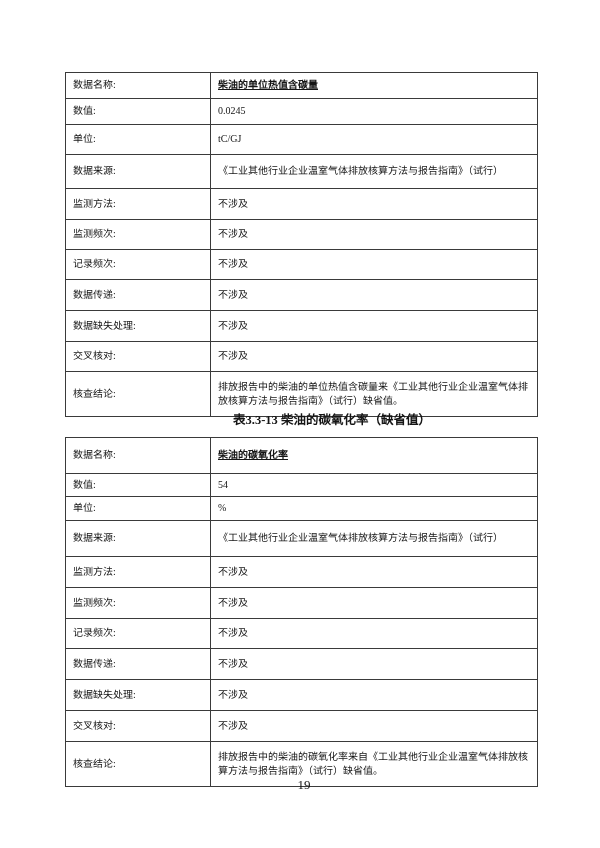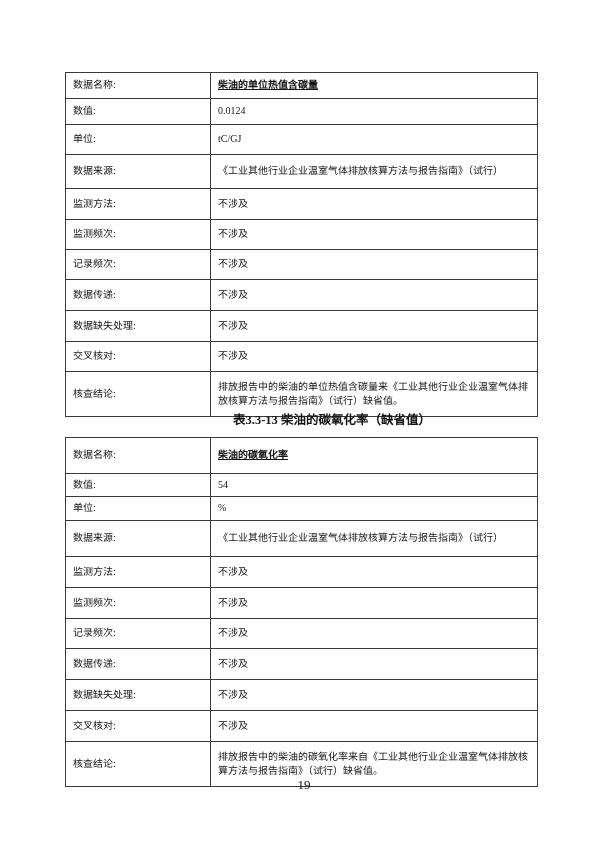--- a/index.html
+++ b/index.html
@@ -89,21 +89,21 @@
 <div class="page">
 
   <table class="kv-table t1">
     <tbody>
       <tr>
         <td class="label-cell">数据名称:</td>
         <td class="value-cell bold-value">柴油的单位热值含碳量</td>
       </tr>
       <tr>
         <td class="label-cell">数值:</td>
-        <td class="value-cell">0.0124</td>
+        <td class="value-cell">0.0245</td>
       </tr>
       <tr>
         <td class="label-cell">单位:</td>
         <td class="value-cell">tC/GJ</td>
       </tr>
       <tr>
         <td class="label-cell">数据来源:</td>
         <td class="value-cell">《工业其他行业企业温室气体排放核算方法与报告指南》（试行）</td>
       </tr>
       <tr>

